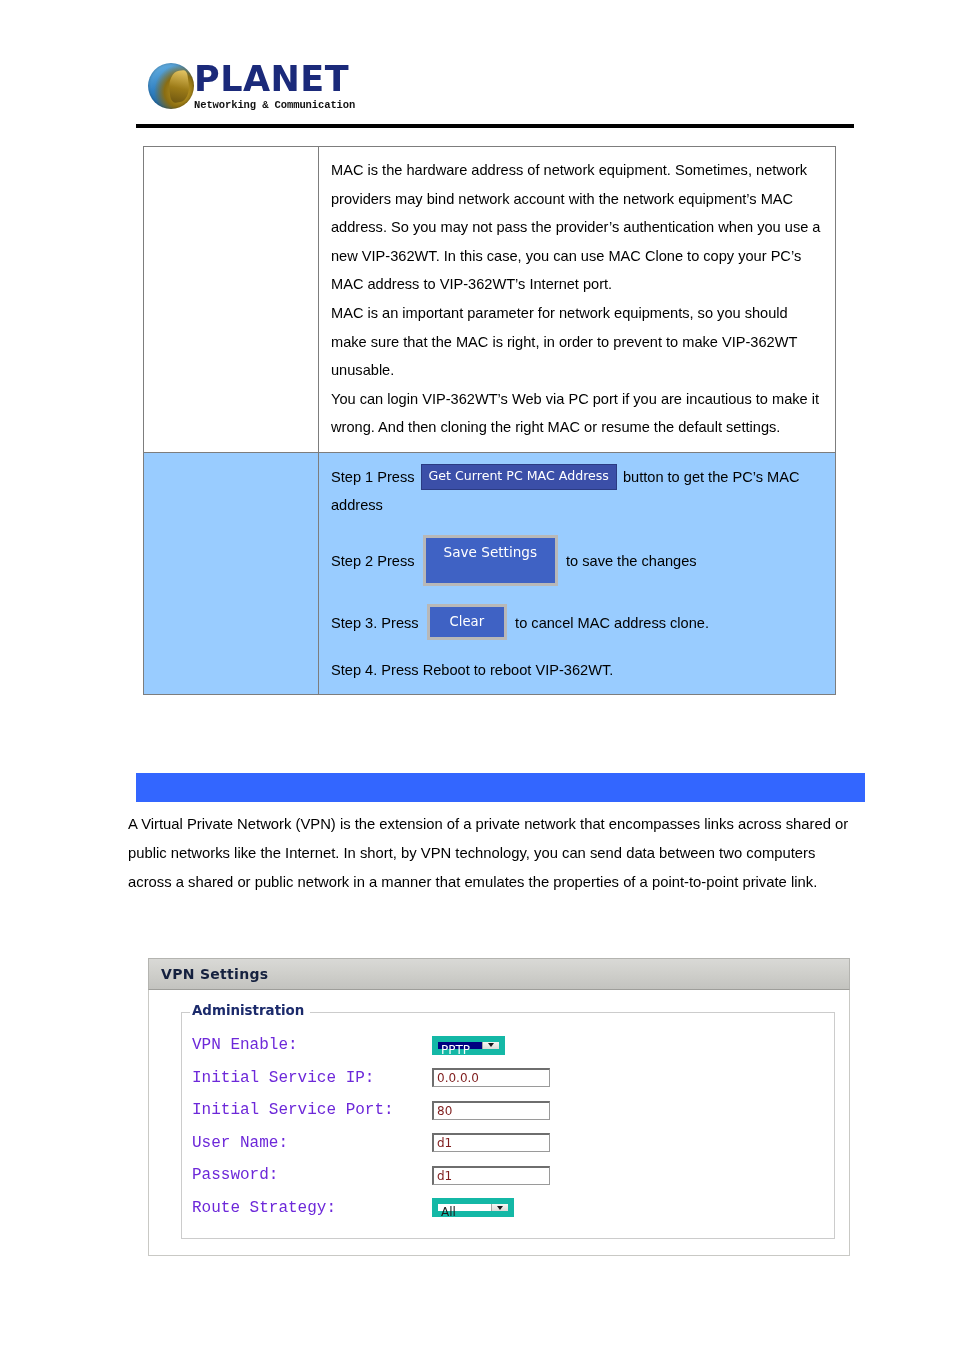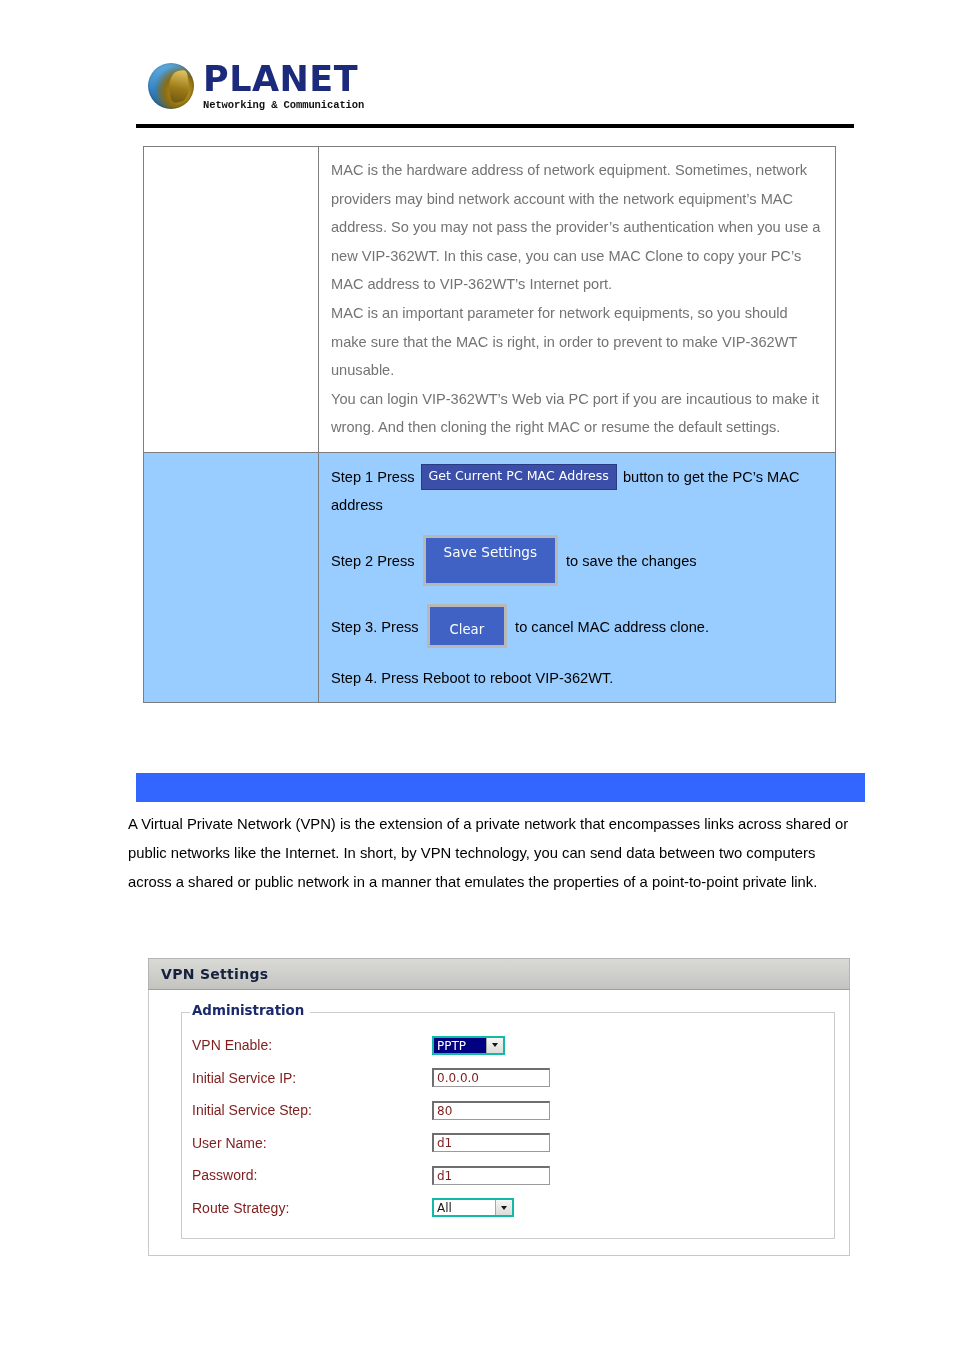--- a/index.html
+++ b/index.html
@@ -46,21 +46,20 @@
     position: absolute;
     left: 46%;
     top: 16%;
     width: 44%;
     height: 68%;
     background: linear-gradient(200deg, #e8c968 0%, #9c7b18 55%, #6d5510 100%);
     border-radius: 60% 18% 55% 22%;
     transform: rotate(-8deg);
   }
   .logo-wordblock {
-    margin-left: 9px;
     line-height: 1;
   }
   .logo-word {
     font-family: "DejaVu Sans", sans-serif;
     font-size: 35px;
     font-weight: bold;
     letter-spacing: 0.5px;
     color: #1b2a7a;
     line-height: 1;
   }
@@ -101,21 +100,21 @@
 
   .row-desc .col-label { background: #ffffff; }
   .row-desc .col-body  { background: #ffffff; }
   .row-steps .col-label { background: #99ccff; }
   .row-steps .col-body  { background: #99ccff; }
 
   .body-text {
     padding: 9px 14px 10px 12px;
     font-size: 14.6px;
     line-height: 28.6px;
-    color: #737373;
+    color: #000000;
   }
   .body-text p { margin: 0; }
 
   .steps-text {
     padding: 10px 14px 10px 12px;
     font-size: 14.6px;
     line-height: 28px;
     color: #000000;
   }
   .step-line {
@@ -150,21 +149,21 @@
     font-size: 13.6px;
     padding: 8px 18px 23px 18px;
     margin: 0 8px 0 8px;
     position: relative;
     top: -2px;
   }
   .btn-clear {
     background: #3f62c4;
     border: 3px solid #b8b8b8;
     font-size: 13.2px;
-    padding: 16px 20px 9px 20px;
+    padding: 8px 20px 9px 20px;
     margin: 0 8px 0 8px;
     position: relative;
     top: -2px;
   }
 
   
   .section-banner {
     position: absolute;
     left: 136px;
     top: 773px;
@@ -247,23 +246,23 @@
   .form-rows {
     margin-top: 14px;
   }
   .form-row {
     display: flex;
     align-items: center;
     height: 32.5px;
   }
   .form-label {
     width: 240px;
-    font-family: Liberation Sans, sans-serif;
-    font-size: 14px;
-    color: #7f1d1d;
+    font-family: Liberation Mono, monospace;
+    font-size: 16px;
+    color: #6d28d9;
     flex: 0 0 auto;
   }
   .form-ctl { flex: 0 0 auto; }
 
   .txtbox {
     width: 118px;
     height: 19px;
     box-sizing: border-box;
     border: 1px solid #9a9a9a;
     border-top: 2px solid #6e6e6e;
@@ -272,21 +271,21 @@
     font-family: "DejaVu Sans", sans-serif;
     font-size: 12px;
     color: #7f1d1d;
     padding: 0 0 0 3px;
     line-height: 17px;
     display: block;
   }
   .selbox {
     height: 19px;
     box-sizing: border-box;
-    border: 2px solid #14b8a6;
+    border: 6px solid #14b8a6;
     background: #f0f0ee;
     display: flex;
     align-items: stretch;
     width: 73px;
   }
   .selbox.wide { width: 82px; }
   .sel-value {
     flex: 1 1 auto;
     font-family: "DejaVu Sans", sans-serif;
     font-size: 12px;
@@ -391,21 +390,21 @@
         </div>
 
         <div class="form-row">
           <span class="form-label">Initial Service IP:</span>
           <span class="form-ctl">
             <span class="txtbox">0.0.0.0</span>
           </span>
         </div>
 
         <div class="form-row">
-          <span class="form-label">Initial Service Step:</span>
+          <span class="form-label">Initial Service Port:</span>
           <span class="form-ctl">
             <span class="txtbox">80</span>
           </span>
         </div>
 
         <div class="form-row">
           <span class="form-label">User Name:</span>
           <span class="form-ctl">
             <span class="txtbox">d1</span>
           </span>

